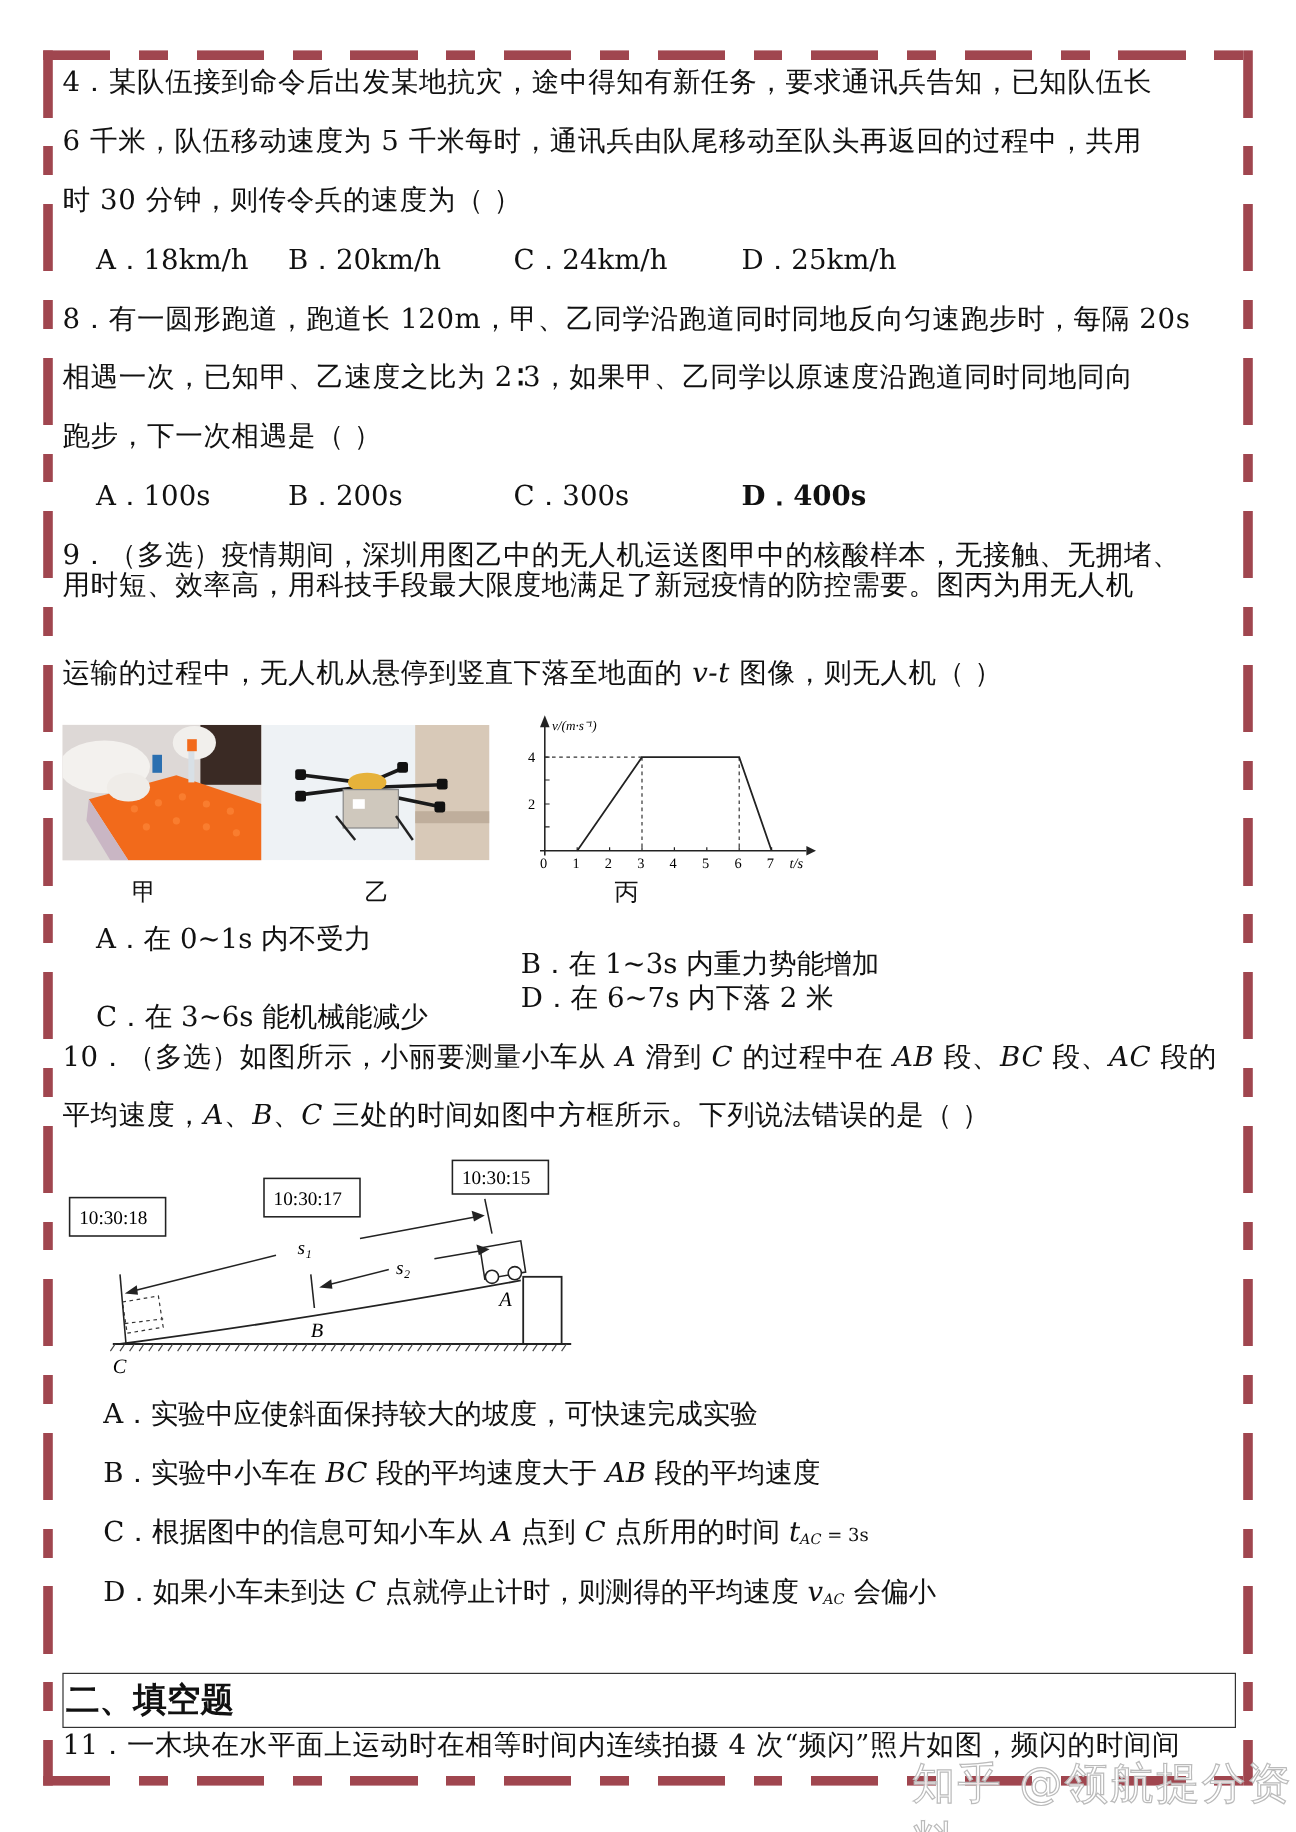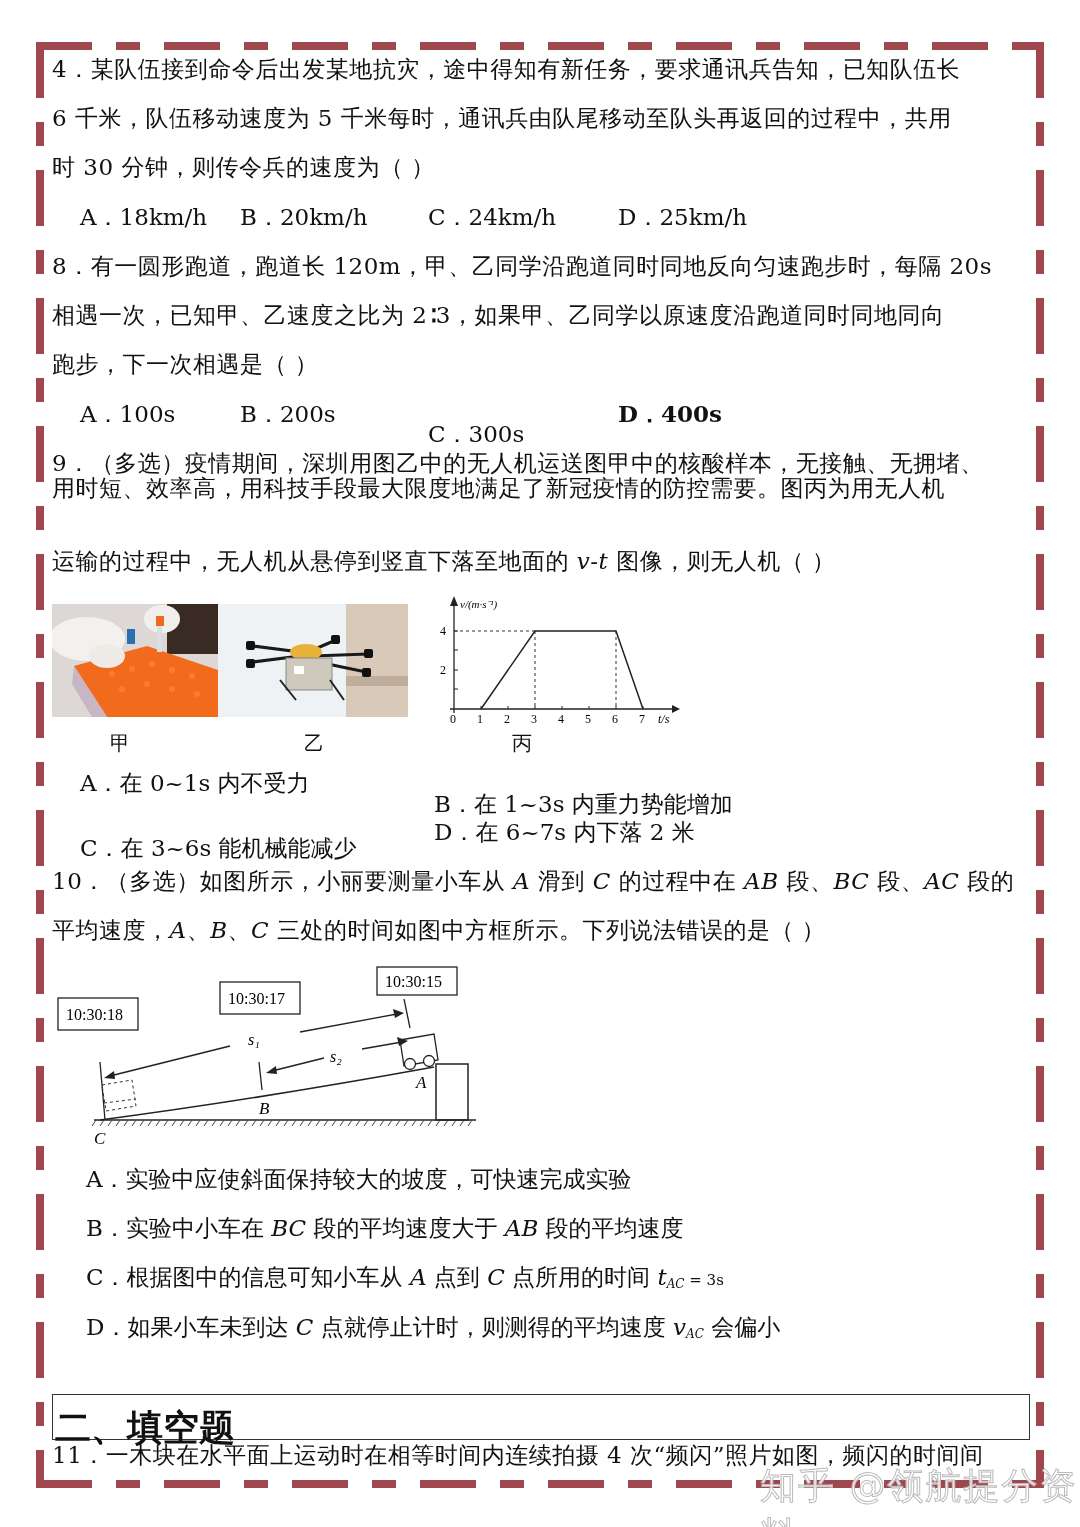--- a/index.html
+++ b/index.html
@@ -10,21 +10,21 @@
   .frame-v{position:absolute;width:8px;
     background:repeating-linear-gradient(180deg,#a0464f 0 56px,transparent 56px 80px,#a0464f 80px 104px,transparent 104px 128px);}
   .content{position:absolute;left:52px;top:42px;width:980px;}
   .line{position:absolute;left:0;font-size:23px;line-height:30px;white-space:nowrap;letter-spacing:0.5px;}
   .opt{position:absolute;font-size:23px;line-height:30px;white-space:nowrap;}
   .it{font-style:italic;}
   .sub{font-size:12px;font-style:italic;vertical-align:-3px;}
   .cap{position:absolute;font-size:20px;}
   .photo{position:absolute;overflow:hidden;}
   .section-box{position:absolute;left:0;top:1352px;width:976px;height:44px;border:1.5px solid #333;}
-  .section-title{position:absolute;left:2px;top:16px;font-family:Liberation Mono, monospace;font-size:36px;font-weight:bold;line-height:40px;}
+  .section-title{position:absolute;left:2px;top:2px;font-family:Liberation Sans, sans-serif;font-size:28px;font-weight:bold;line-height:40px;}
   .watermark{position:absolute;left:760px;top:1462px;font-family:"DejaVu Sans","Liberation Sans",sans-serif;font-size:36px;color:rgba(255,255,255,0.85);
     -webkit-text-stroke:1px #bbbbbb;letter-spacing:2px;}
 </style>
 </head>
 <body>
 
 <div class="frame-h" style="left:36px;top:42px;width:1008px;"></div>
 <div class="frame-h" style="left:36px;top:1480px;width:1008px;"></div>
 <div class="frame-v" style="left:36px;top:42px;height:1446px;"></div>
 <div class="frame-v" style="left:1036px;top:42px;height:1446px;"></div>
@@ -40,21 +40,21 @@
     <div class="opt" style="left:376px;top:160px;">C．24km/h</div>
     <div class="opt" style="left:566px;top:160px;">D．25km/h</div>
   </div>
 
   <div>
     <div class="line" style="top:209px;">8．有一圆形跑道，跑道长 120m，甲、乙同学沿跑道同时同地反向匀速跑步时，每隔 20s</div>
     <div class="line" style="top:258px;">相遇一次，已知甲、乙速度之比为 2∶3，如果甲、乙同学以原速度沿跑道同时同地同向</div>
     <div class="line" style="top:307px;">跑步，下一次相遇是（        ）</div>
     <div class="opt" style="left:28px;top:357px;">A．100s</div>
     <div class="opt" style="left:188px;top:357px;">B．200s</div>
-    <div class="opt" style="left:376px;top:357px;margin-top:20px;">C．300s</div>
+    <div class="opt" style="left:376px;top:357px;">C．300s</div>
     <div class="opt" style="left:566px;top:357px;font-weight:bold;">D．400s</div>
   </div>
 
   <div>
     <div class="line" style="top:406px;">9．（多选）疫情期间，深圳用图乙中的无人机运送图甲中的核酸样本，无接触、无拥堵、</div>
     <div class="line" style="top:431px;">用时短、效率高，用科技手段最大限度地满足了新冠疫情的防控需要。图丙为用无人机</div>
     <div class="line" style="top:504px;"><span>运输的过程中，无人机从悬停到竖直下落至地面的 </span><span class="it">v-t</span><span> 图像，则无人机（        ）</span></div>
 
     <div class="photo" style="left:0;top:562px;width:166px;height:113px;background:#e8e4e2;">
       <svg width="166" height="113" viewBox="0 0 166 113">

